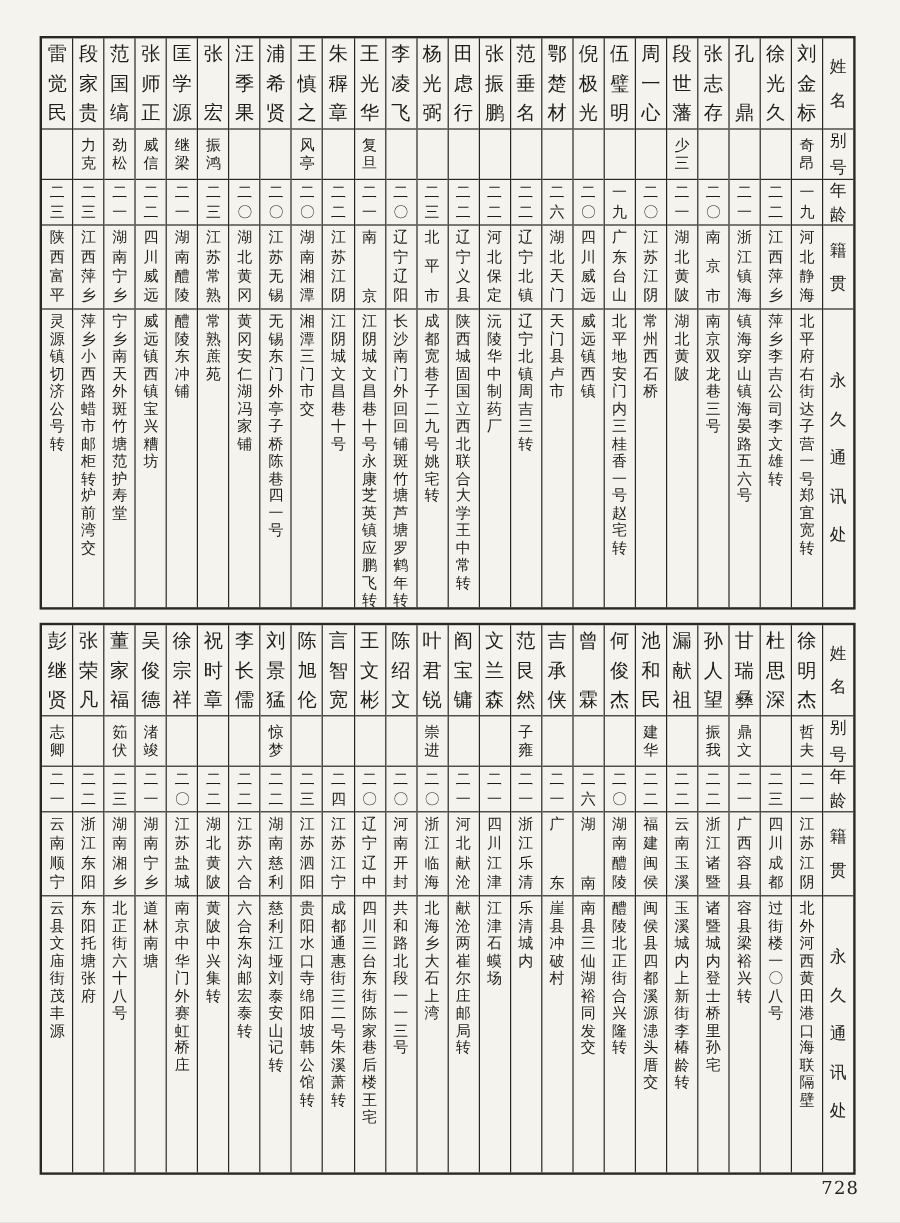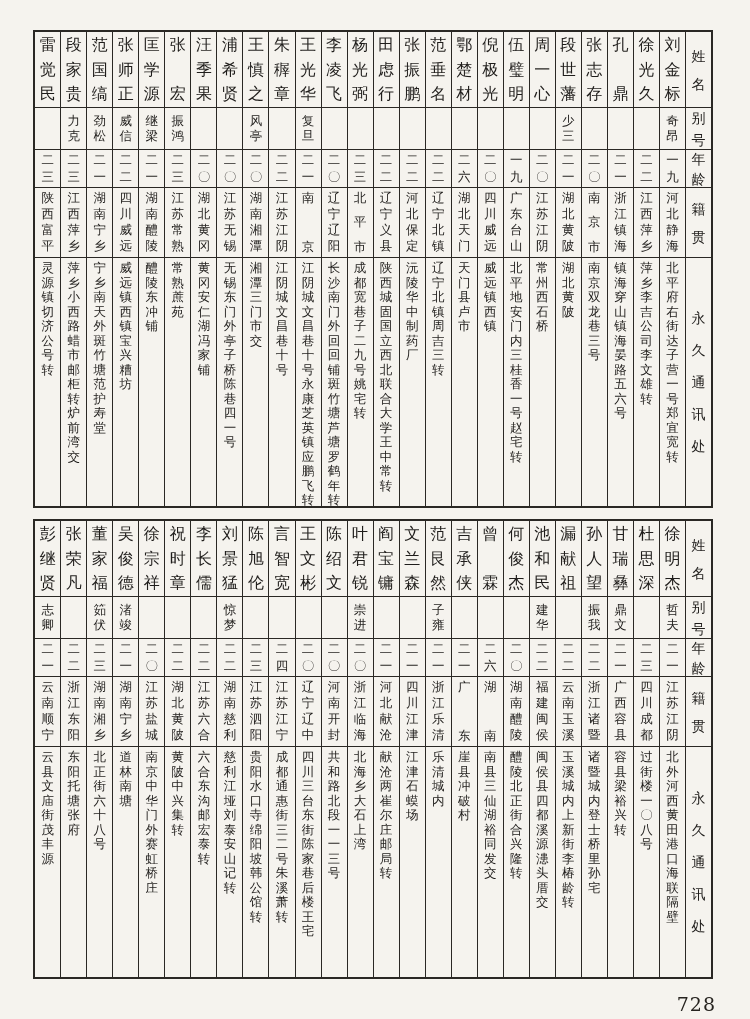--- a/index.html
+++ b/index.html
@@ -51,22 +51,22 @@
   .row-address{flex:1;justify-content:flex-start;gap:2px;padding-top:4px;font-size:12.5px;border-bottom:none;}
   
   .header-col .cell{font-size:14px;}
   .header-col .row-name{justify-content:center;gap:14px;padding:0;}
   .header-col .row-alias{justify-content:center;gap:8px;}
   .header-col .row-age{justify-content:center;gap:6px;}
   .header-col .row-origin{justify-content:center;gap:14px;padding:0;}
   .header-col .row-address{justify-content:center;gap:18px;padding-top:0;}
   .page-number{
     position:absolute;
-    right:34px;bottom:4px;
-    font-size:19px;
+    right:34px;bottom:20px;
+    font-size:15px;
     letter-spacing:1px;
     color:#26231f;
   }
 </style>
 </head>
 <body>
 
 <div class="page">
   <div class="vtable t-top" id="table-top">
       <div class="col header-col">

